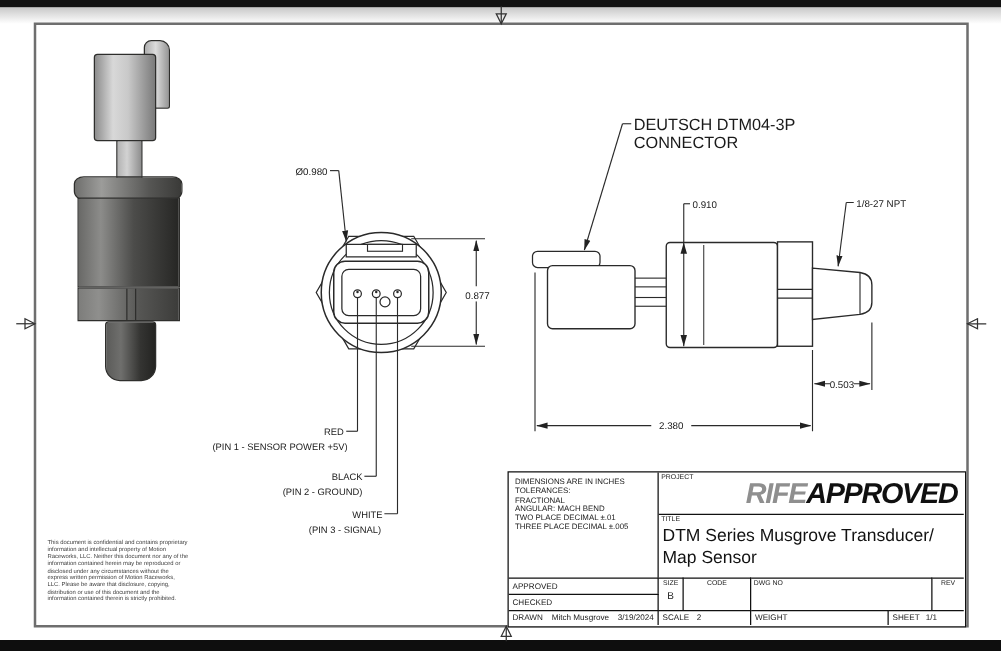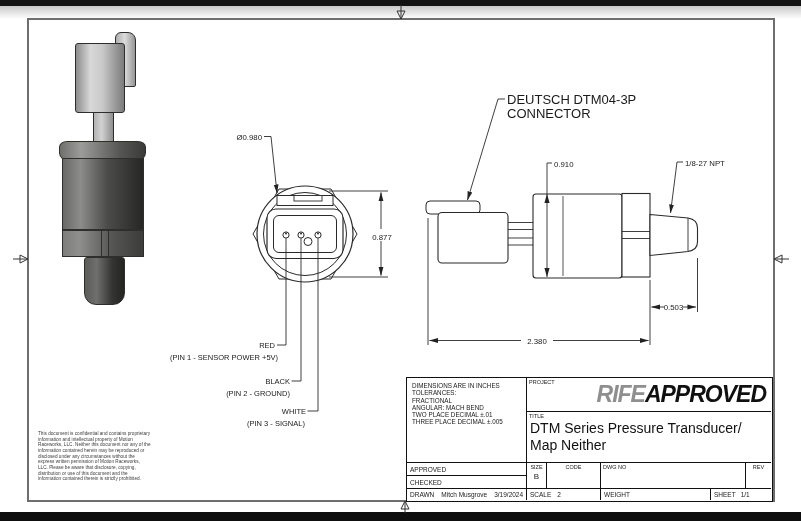--- a/index.html
+++ b/index.html
@@ -230,22 +230,22 @@
     <div class="cell tb-project">
       <span class="cell-label">PROJECT</span>
       <div class="logo">
         <span class="logo-rife">RIFE</span><span class="logo-sensors">APPROVED</span>
       </div>
     </div>
 
     <div class="cell tb-title">
       <span class="cell-label">TITLE</span>
       <div class="title-text">
-        <div>DTM Series Pressure Transducer/</div>
-        <div>Map Neither</div>
+        <div>DTM Series Musgrove Transducer/</div>
+        <div>Map Sensor</div>
       </div>
     </div>
 
     <div class="cell rowcell tb-approved">
       <span>APPROVED</span>
     </div>
     <div class="cell rowcell tb-checked">
       <span>CHECKED</span>
     </div>
     <div class="cell rowcell tb-drawn">

